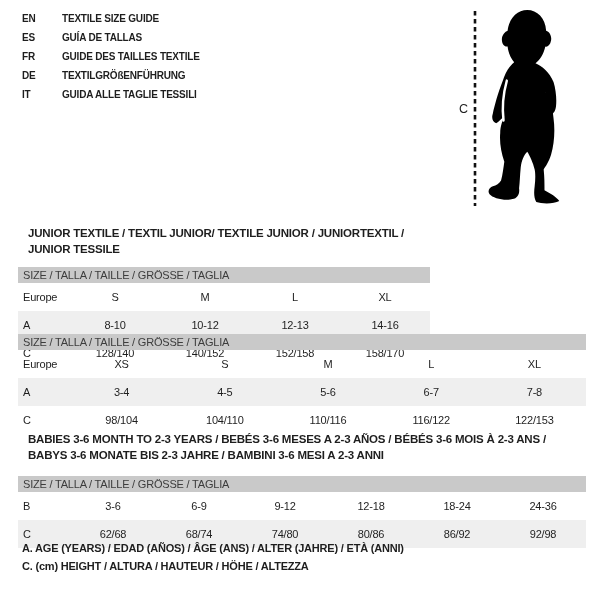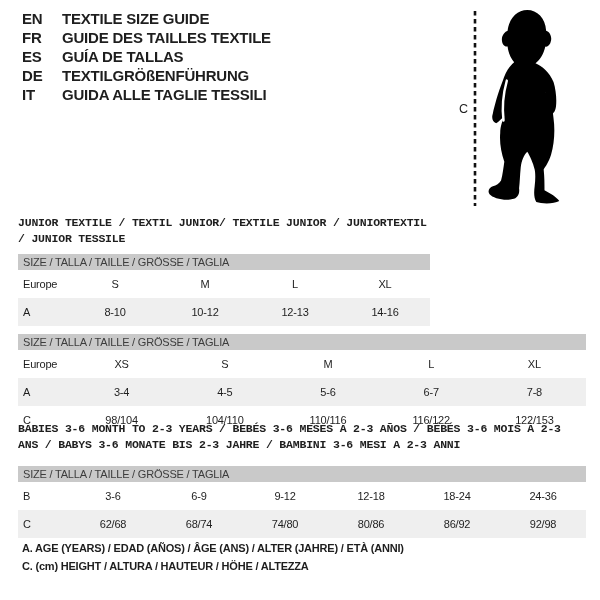--- a/index.html
+++ b/index.html
@@ -1,33 +1,33 @@
 <!DOCTYPE html>
 <html><head>
 <meta charset="utf-8">
 <style>
   html,body{margin:0;padding:0;background:#fff;}
   #canvas{
     position:relative;width:600px;height:600px;background:#ffffff;
     font-family:"Liberation Sans",sans-serif;color:#1e1e1e;overflow:hidden;
   }
   
-  .lang-block{position:absolute;left:22px;top:9px;font-weight:bold;font-size:15px;}
+  .lang-block{position:absolute;left:22px;top:9px;font-weight:bold;font-size:10px;}
   .lang-row{display:flex;line-height:19px;letter-spacing:-0.2px;}
   .lang-code{width:40px;flex:0 0 40px;}
   
   .figure{position:absolute;left:445px;top:4px;width:150px;height:206px;}
   .figure svg{position:absolute;left:0;top:0;}
   .measure-label{position:absolute;left:14px;top:98px;font-size:12.5px;letter-spacing:-0.2px;}
   
   .size-table-section{position:absolute;left:18px;}
   .sec-0{top:215px;width:412px;}
   .sec-1{top:321px;width:568px;}
   .sec-2{top:421px;width:568px;}
-  .table-title{margin:0;font-size:11.5px;font-weight:bold;line-height:16px;letter-spacing:-0.2px;font-family:Liberation Mono, monospace;}
+  .table-title{margin:10px;font-size:11.5px;font-weight:bold;line-height:16px;letter-spacing:-0.2px;}
   .table-title sub{font-size:8px;vertical-align:-2px;}
   .sec-0 table{margin-top:7px;}
   .sec-1 table{margin-top:13px;}
   .sec-2 table{margin-top:13px;}
   table.size-table{width:100%;border-collapse:collapse;table-layout:fixed;font-size:11px;letter-spacing:-0.2px;}
   th.size-bar{background:#c9c9c9;color:#3c3c3c;font-weight:normal;text-align:left;
               height:16px;padding:0 0 0 5px;}
   td{height:28px;text-align:center;padding:0;}
   td.row-label{text-align:left;padding-left:5px;}
   tr.shaded{background:#efefef;}
@@ -38,26 +38,26 @@
 <body>
 
 <div id="canvas">
 
   <div class="lang-block">
       <div class="lang-row">
         <span class="lang-code">EN</span>
         <span>TEXTILE SIZE GUIDE</span>
       </div>
       <div class="lang-row">
+        <span class="lang-code">ES</span>
+        <span>GUÍA DE TALLAS</span>
+      </div>
+      <div class="lang-row">
         <span class="lang-code">FR</span>
         <span>GUIDE DES TAILLES TEXTILE</span>
-      </div>
-      <div class="lang-row">
-        <span class="lang-code">ES</span>
-        <span>GUÍA DE TALLAS</span>
       </div>
       <div class="lang-row">
         <span class="lang-code">DE</span>
         <span>TEXTILGRÖßENFÜHRUNG</span>
       </div>
       <div class="lang-row">
         <span class="lang-code">IT</span>
         <span>GUIDA ALLE TAGLIE TESSILI</span>
       </div>
     </div>

